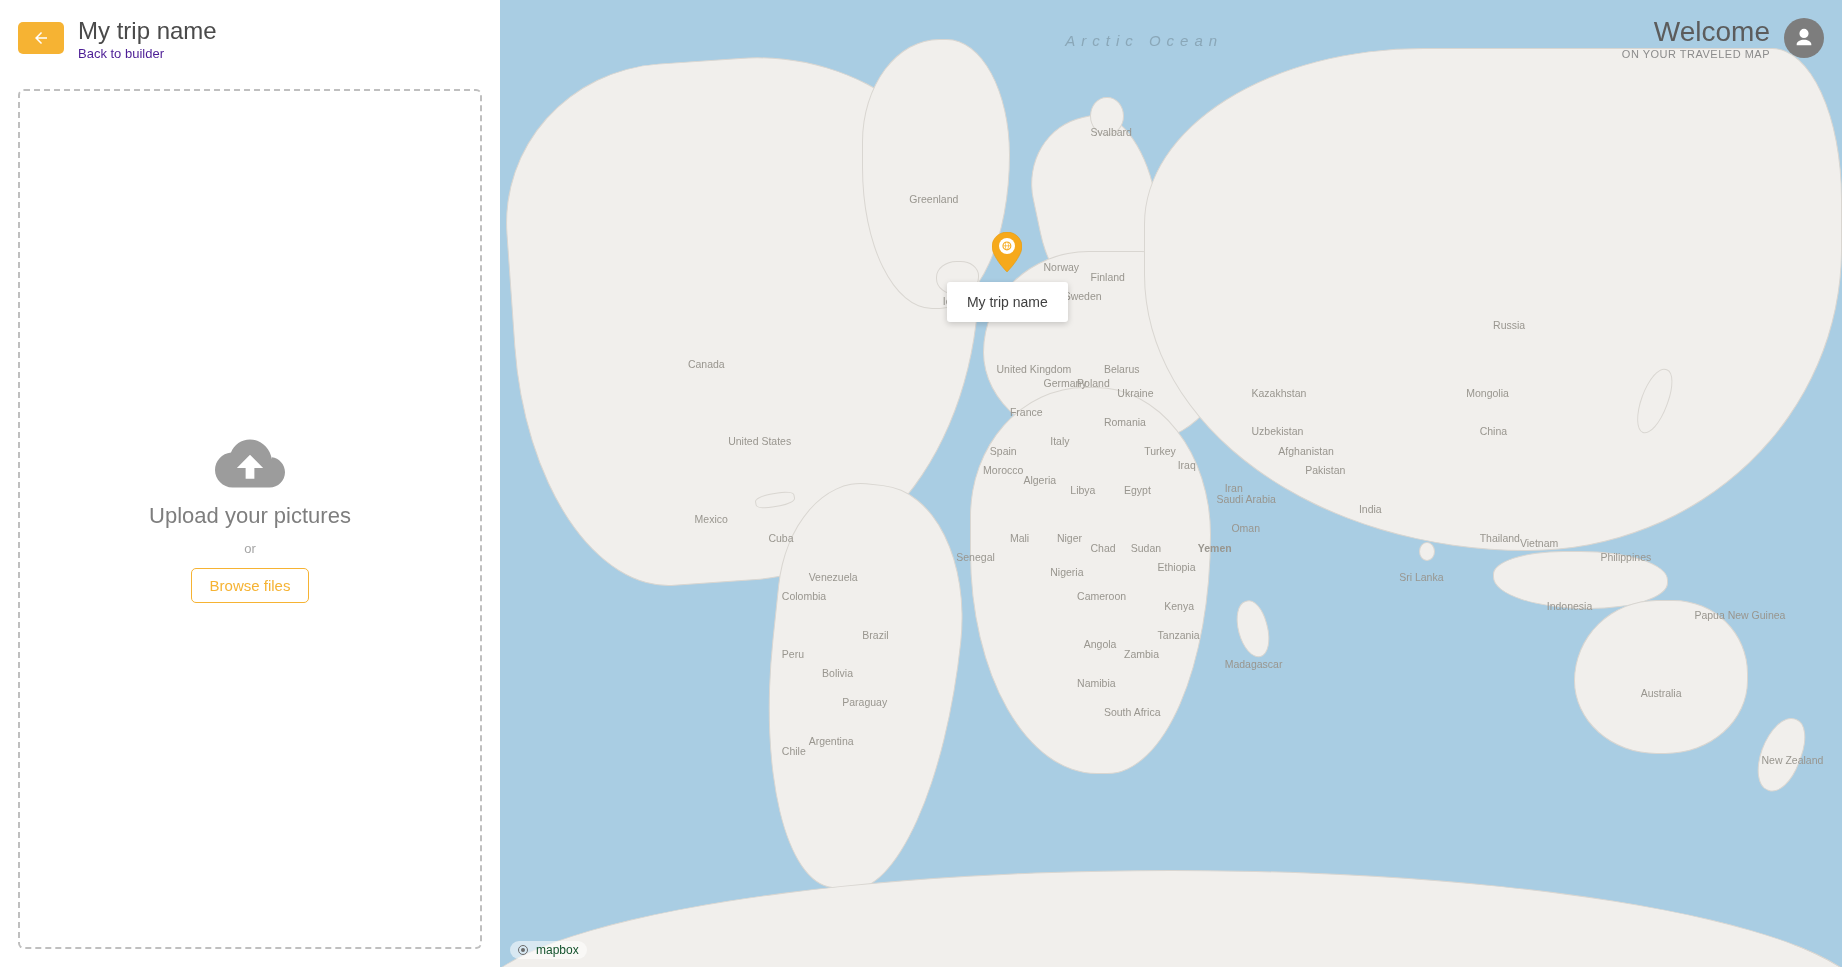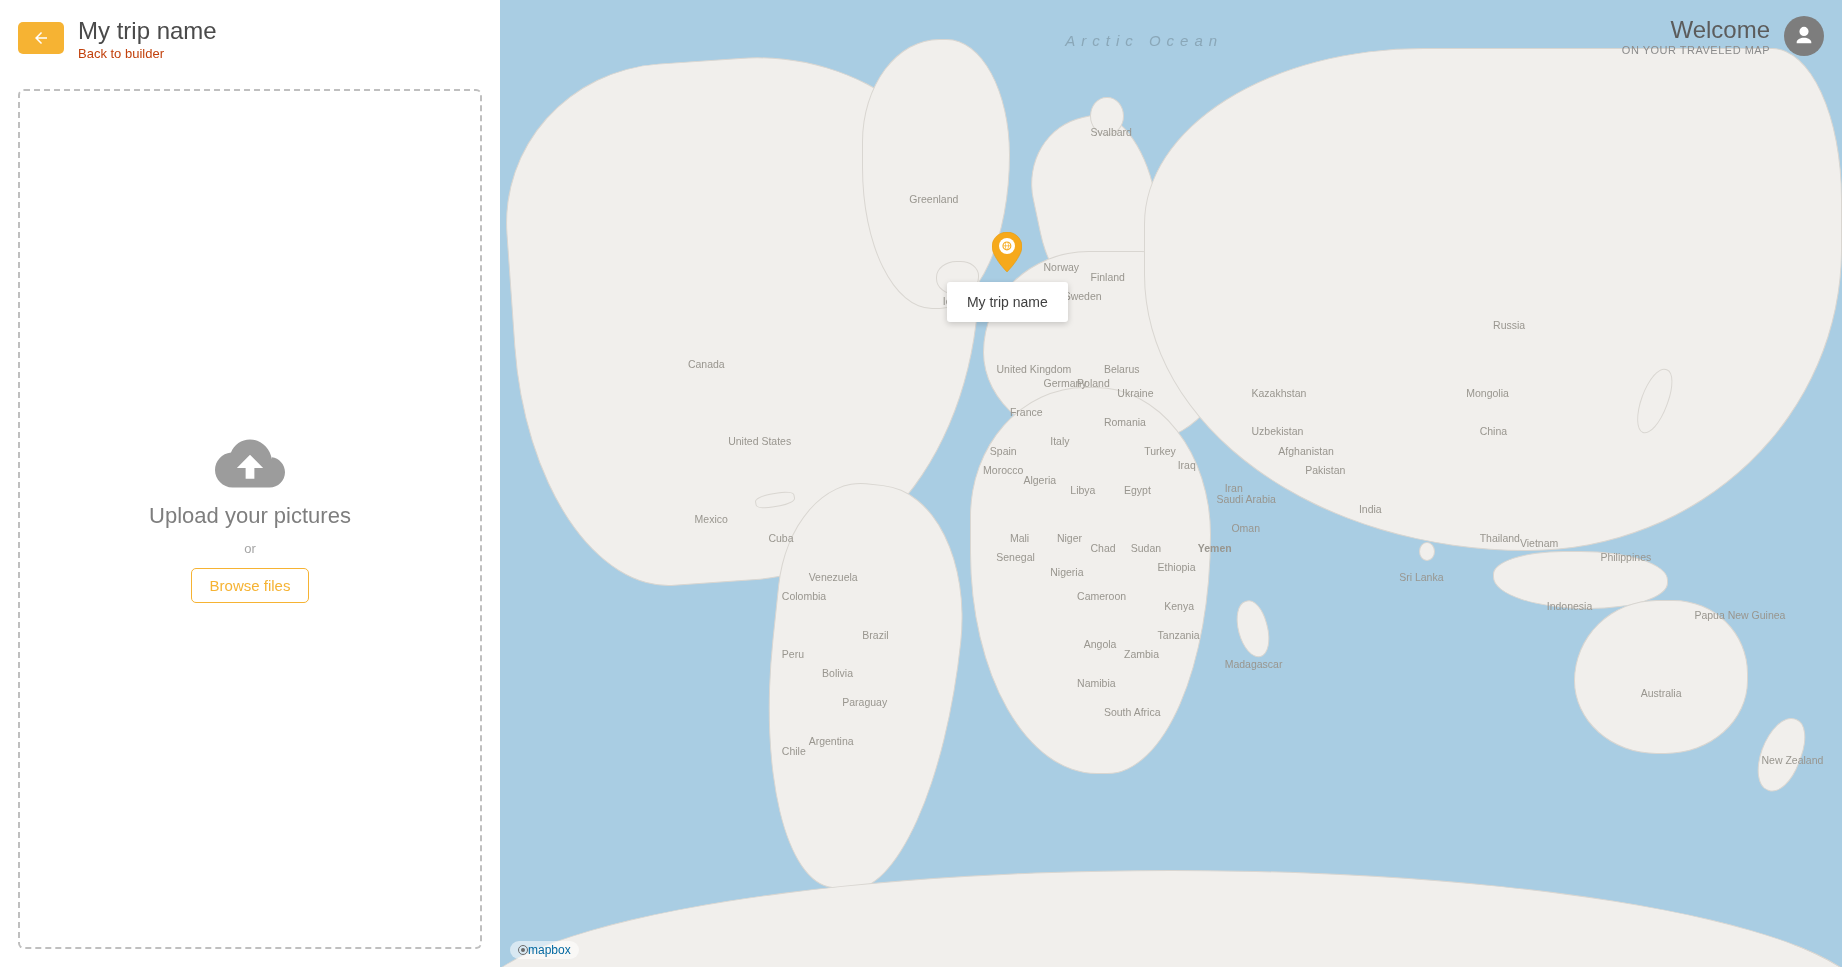--- a/index.html
+++ b/index.html
@@ -21,21 +21,21 @@
     width: 46px; height: 32px;
     background: #f6b333;
     border: none; border-radius: 5px;
     display: flex; align-items: center; justify-content: center;
     cursor: pointer;
     margin-top: 4px;
   }
   .back-btn svg { width: 18px; height: 18px; fill: #ffffff; }
   .title-block { display: flex; flex-direction: column; }
   .trip-title { font-size: 24px; font-weight: 400; color: #4a4a4a; line-height: 1.1; }
-  .back-link { font-size: 13px; color: #c2410c; margin-top: 2px; cursor: pointer; }
+  .back-link { font-size: 13px; color: #4c1d95; margin-top: 2px; cursor: pointer; }
 
   .section-heading { font-size: 17px; font-weight: 700; color: #5a5a5a; margin-bottom: 6px; }
   .hint-row { display: flex; align-items: center; gap: 8px; font-size: 13px; color: #9a9a9a; margin-bottom: 12px; }
   .hint-row svg { width: 14px; height: 14px; fill: #9a9a9a; flex-shrink: 0; }
 
   .dropzone {
     flex: 1;
     border: 2px dashed #bfbfbf;
     border-radius: 6px;
     display: flex;
@@ -66,35 +66,35 @@
     overflow: hidden;
   }
 
   .welcome-box {
     position: absolute;
     top: 16px; right: 18px;
     display: flex; align-items: center; gap: 14px;
     z-index: 50;
   }
   .welcome-text { text-align: right; }
-  .welcome-title { font-size: 24px; color: #5c5c5c; font-weight: 400; }
+  .welcome-title { font-size: 28px; color: #5c5c5c; font-weight: 400; }
   .welcome-sub { font-size: 11px; letter-spacing: 0.5px; color: #8c8c8c; }
   .avatar {
     width: 40px; height: 40px; border-radius: 50%;
     background: #7d7d7d; display: flex; align-items: center; justify-content: center;
     cursor: pointer;
   }
   .avatar svg { width: 22px; height: 22px; fill: #fff; }
 
   .map-attrib {
     position: absolute; left: 10px; bottom: 8px;
-    font-size: 12px; color: #0369a1;
+    font-size: 12px; color: #14532d;
     background: rgba(255,255,255,0.55);
     padding: 2px 8px; border-radius: 10px;
-    display: flex; align-items: center; gap: 0;
+    display: flex; align-items: center; gap: 8px;
     z-index: 50;
   }
   .map-attrib .dot { width:10px; height:10px; border:1.5px solid #6b6b6b; border-radius:50%; display:inline-block; position:relative; }
   .map-attrib .dot::after { content:""; position:absolute; width:4px; height:4px; background:#6b6b6b; border-radius:50%; left:2px; top:2px;}
 
   .arctic-label {
     position: absolute;
     top: 32px; left: 48%;
     transform: translateX(-50%);
     font-style: italic;
@@ -321,21 +321,21 @@
       <div class="clabel" style="top: 50%; left: 46.5%;">Egypt</div>
       <div class="clabel" style="top: 50%; left: 42.5%;">Libya</div>
       <div class="clabel" style="top: 49%; left: 39%;">Algeria</div>
       <div class="clabel" style="top: 48%; left: 36%;">Morocco</div>
       <div class="clabel" style="top: 55%; left: 38%;">Mali</div>
       <div class="clabel" style="top: 55%; left: 41.5%;">Niger</div>
       <div class="clabel" style="top: 56%; left: 44%;">Chad</div>
       <div class="clabel" style="top: 56%; left: 47%;">Sudan</div>
       <div class="clabel" style="top: 58%; left: 49%;">Ethiopia</div>
       <div class="clabel" style="top: 58.5%; left: 41%;">Nigeria</div>
-      <div class="clabel" style="top: 57%; left: 34%; margin-left: 40px;">Senegal</div>
+      <div class="clabel" style="top: 57%; left: 34%;">Senegal</div>
       <div class="clabel" style="top: 61%; left: 43%;">Cameroon</div>
       <div class="clabel" style="top: 62%; left: 49.5%;">Kenya</div>
       <div class="clabel" style="top: 65%; left: 49%;">Tanzania</div>
       <div class="clabel" style="top: 66%; left: 43.5%;">Angola</div>
       <div class="clabel" style="top: 67%; left: 46.5%;">Zambia</div>
       <div class="clabel" style="top: 70%; left: 43%;">Namibia</div>
       <div class="clabel" style="top: 73%; left: 45%;">South Africa</div>
       <div class="clabel" style="top: 68%; left: 54%;">Madagascar</div>
       <div class="clabel" style="top: 59%; left: 67%;">Sri Lanka</div>
       <div class="clabel" style="top: 55%; left: 73%;">Thailand</div>

